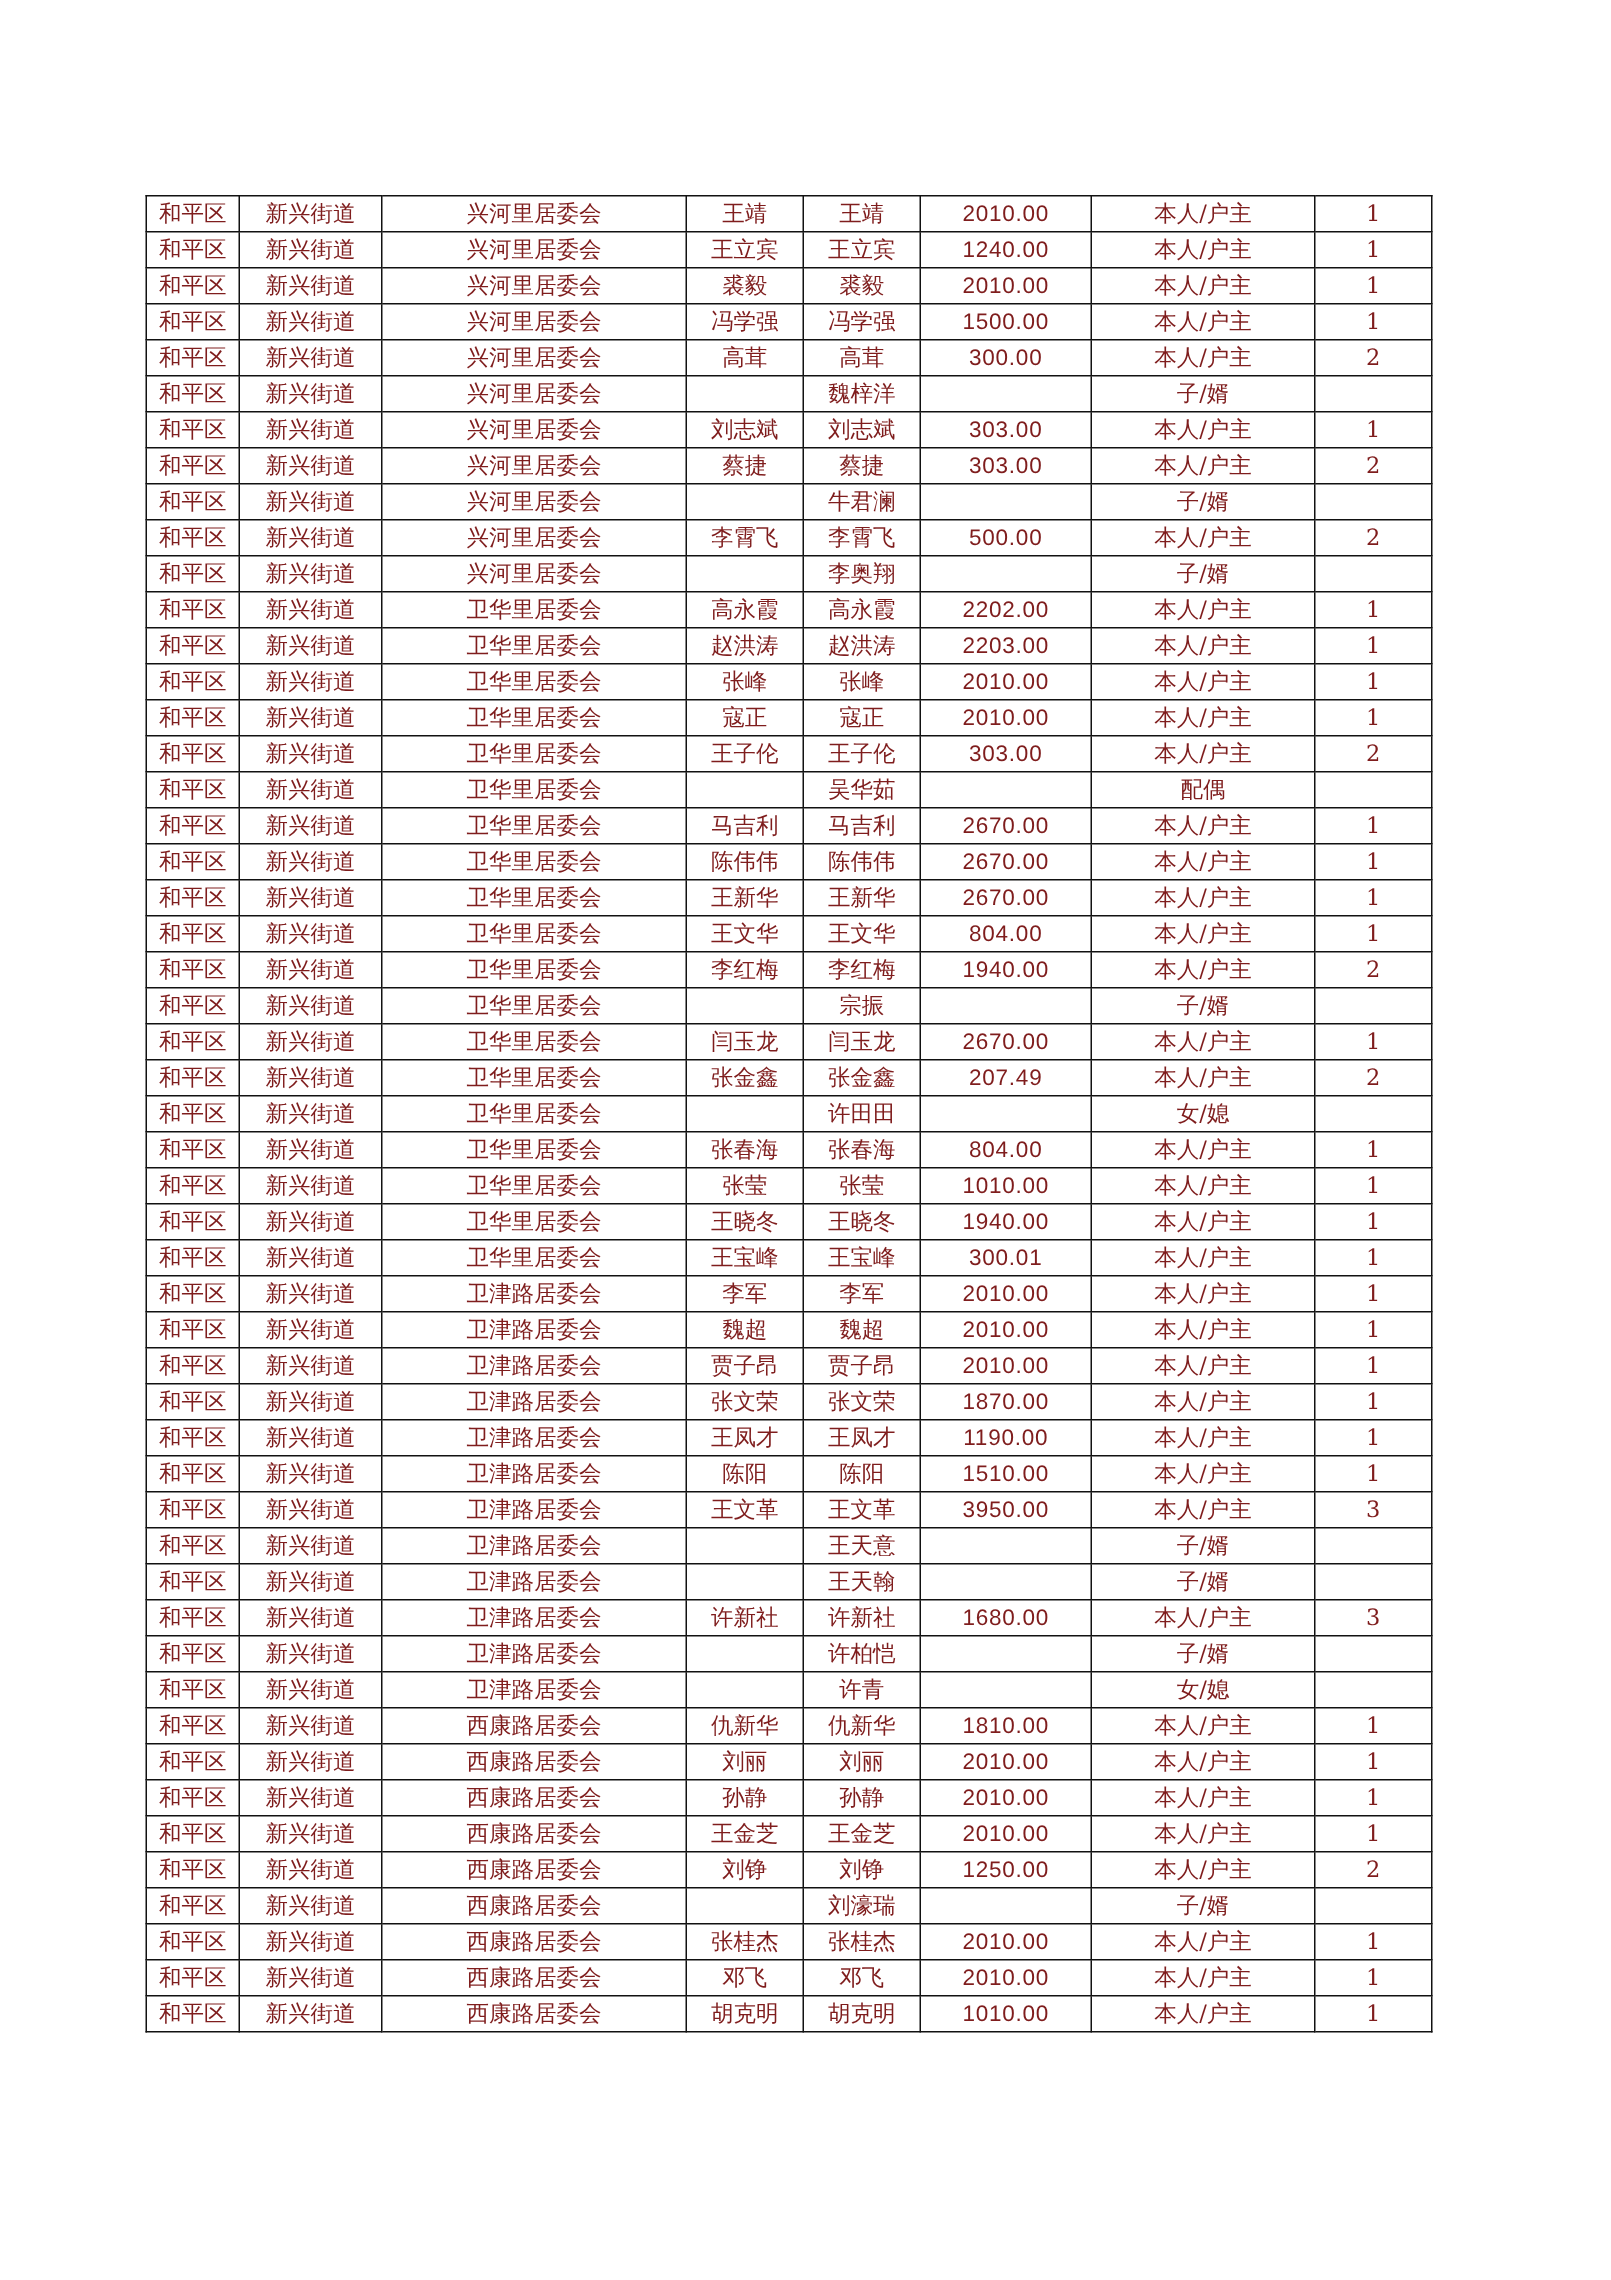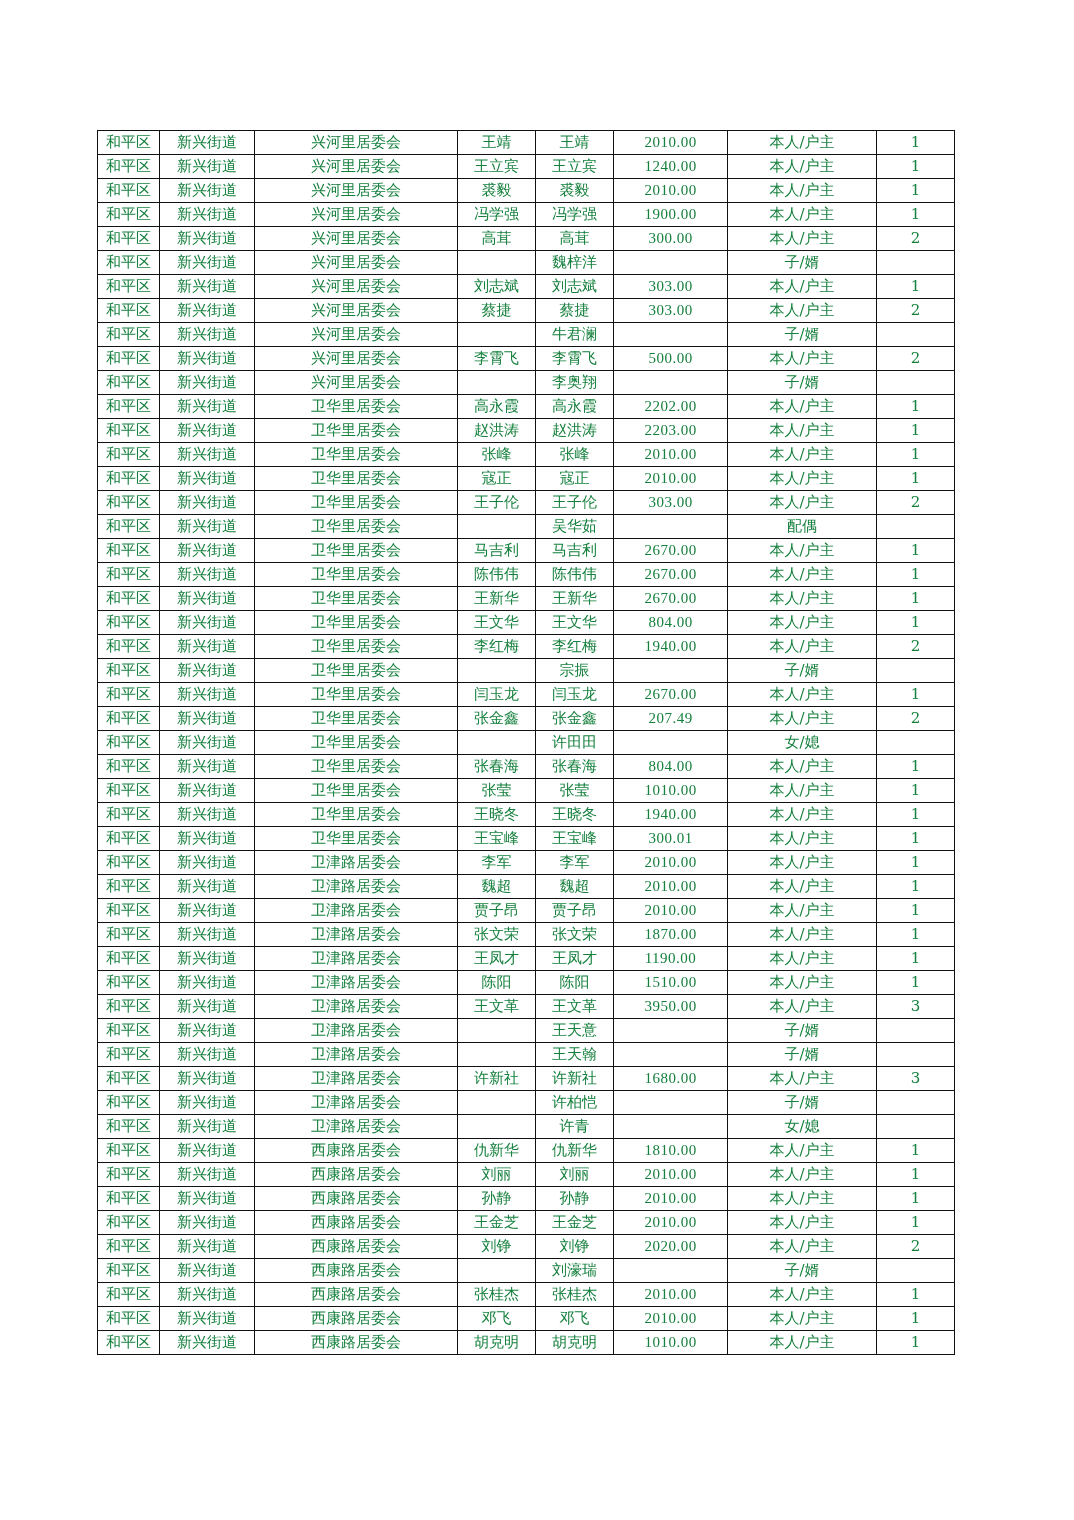--- a/index.html
+++ b/index.html
@@ -2,28 +2,28 @@
 <html><head>
 <meta charset="utf-8">
 <style>
   html, body { margin: 0; padding: 0; background: #ffffff; }
   body { width: 1074px; height: 1520px; position: relative; overflow: hidden; }
   .page { position: absolute; left: 0; top: 0; width: 1074px; height: 1520px; background: #fff; }
   table.roster {
     position: absolute; left: 97px; top: 130px;
     border-collapse: collapse; table-layout: fixed;
     font-family: "DejaVu Serif", "Liberation Serif", serif;
-    font-size: 15px; color: #15803d;
+    font-size: 15px; color: #7f1d1d;
   }
   table.roster td {
     border: 1.6px solid #111;
     height: 23px; padding: 0; line-height: 23px;
     text-align: center; white-space: nowrap; overflow: hidden;
   }
-  table.roster td.num { font-family: Liberation Serif, serif; font-size: 15px; letter-spacing: 0.5px; }
+  table.roster td.num { font-family: Liberation Sans, sans-serif; font-size: 15px; letter-spacing: 0.5px; }
   col.c1 { width: 62px; } col.c2 { width: 95px; } col.c3 { width: 203px; }
   col.c4 { width: 78px; } col.c5 { width: 78px; } col.c6 { width: 114px; }
   col.c7 { width: 149px; } col.c8 { width: 78px; }
 </style>
 </head>
 <body>
 
 <div class="page">
   <table class="roster">
     <colgroup>
@@ -66,21 +66,21 @@
           <td class="num">2010.00</td>
           <td>本人/户主</td>
           <td>1</td>
         </tr>
         <tr>
           <td>和平区</td>
           <td>新兴街道</td>
           <td>兴河里居委会</td>
           <td>冯学强</td>
           <td>冯学强</td>
-          <td class="num">1900.00</td>
+          <td class="num">1500.00</td>
           <td>本人/户主</td>
           <td>1</td>
         </tr>
         <tr>
           <td>和平区</td>
           <td>新兴街道</td>
           <td>兴河里居委会</td>
           <td>高茸</td>
           <td>高茸</td>
           <td class="num">300.00</td>
@@ -496,21 +496,21 @@
           <td class="num">2010.00</td>
           <td>本人/户主</td>
           <td>1</td>
         </tr>
         <tr>
           <td>和平区</td>
           <td>新兴街道</td>
           <td>西康路居委会</td>
           <td>刘铮</td>
           <td>刘铮</td>
-          <td class="num">2020.00</td>
+          <td class="num">1250.00</td>
           <td>本人/户主</td>
           <td>2</td>
         </tr>
         <tr>
           <td>和平区</td>
           <td>新兴街道</td>
           <td>西康路居委会</td>
           <td></td>
           <td>刘濠瑞</td>
           <td class="num"></td>

